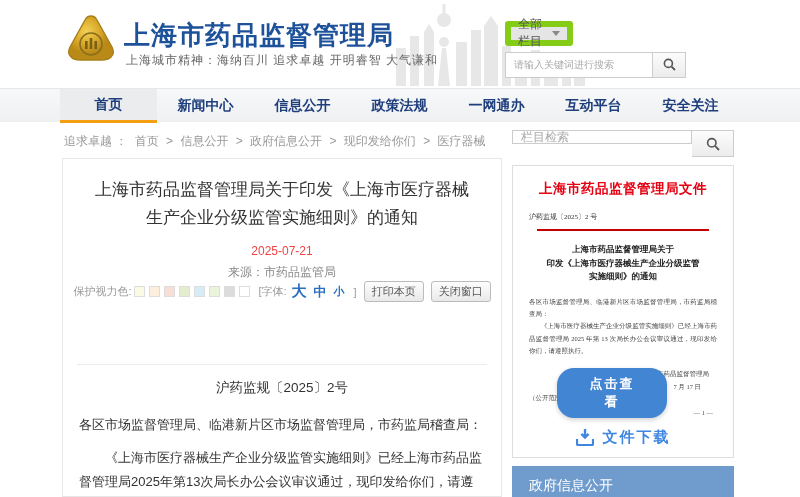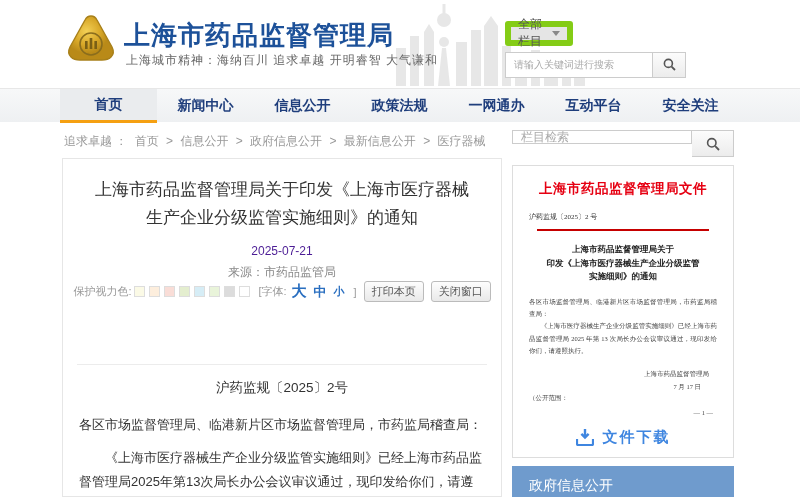--- a/index.html
+++ b/index.html
@@ -39,21 +39,21 @@
   
   .breadcrumb { position:absolute; top:133px; left:64px; font-size:12px; color:#999; }
   .breadcrumb span { margin-right:4px; }
   .crumb-link { cursor:pointer; }
 
   
   .article-card { position:absolute; left:62px; top:158px; width:440px; height:339px;
     background:#fff; border:1px solid #e6e6e6; }
   .art-title { margin:17px auto 0; width:88%; text-align:center; font-size:17px; font-weight:normal;
     color:#333; line-height:1.65; }
-  .art-date { margin-top:12px; text-align:center; font-size:12px; color:#4c1d95; }
+  .art-date { margin-top:12px; text-align:center; font-size:12px; color:#ef4444; }
   .art-source { margin-top:6px; text-align:center; font-size:12px; color:#888; }
   .toolbar { display:flex; align-items:center; justify-content:center; gap:3px;
     font-size:11px; color:#999; }
   .swatch { display:inline-block; width:11px; height:11px; border:1px solid #ddd; margin-right:1px;
     cursor:pointer; vertical-align:middle; }
   .font-links { color:#999; margin-left:4px; }
   .fz { color:#2a6fc0; font-weight:bold; cursor:pointer; margin:0 2px; }
   .fz-b { font-size:15px; } .fz-m { font-size:13px; } .fz-s { font-size:11px; }
   .tb-btn { font-size:11px; color:#555; border:1px solid #bbb; border-radius:3px;
     background:linear-gradient(#fdfdfd,#e9e9e9); padding:2px 7px; margin-left:4px; cursor:pointer; }
@@ -169,21 +169,21 @@
   </div>
 
   <div class="breadcrumb">
     <span>追求卓越 ：</span>
     <span class="crumb-link">首页</span>
     <span>&gt;</span>
     <span class="crumb-link">信息公开</span>
     <span>&gt;</span>
     <span class="crumb-link">政府信息公开</span>
     <span>&gt;</span>
-    <span class="crumb-link">最新信息公开</span>
+    <span class="crumb-link">现印发给你们</span>
     <span>&gt;</span>
     <span class="crumb-link">医疗器械</span>
   </div>
 
   <div class="article-card">
     <div class="art-title">上海市药品监督管理局关于印发《上海市医疗器械生产企业分级监管实施细则》的通知</div>
     <div class="art-date">2025-07-21</div>
     <div class="art-source">来源：市药品监管局</div>
 
     <div class="toolbar">
@@ -234,20 +234,21 @@
           <div>实施细则》的通知</div>
         </div>
         <div class="pv-body">各区市场监督管理局、临港新片区市场监督管理局，市药监局稽查局：</div>
         <div class="pv-body2">《上海市医疗器械生产企业分级监管实施细则》已经上海市药品监督管理局 2025 年第 13 次局长办公会议审议通过，现印发给你们，请遵照执行。</div>
         <div class="pv-sig">上海市药品监督管理局</div>
         <div class="pv-date">7 月 17 日</div>
         <div class="pv-scope">（公开范围：</div>
         <div class="pv-pageno">— 1 —</div>
       </div>
 
+      <button class="view-btn">点击查看</button>
 
       <div class="download-row">
         <svg width="18" height="17" viewBox="0 0 18 17">
           <path d="M9 0 v8 M5.4 4.8 L9 8.6 L12.6 4.8" fill="none" stroke="#3f86e0" stroke-width="2.4"></path>
           <path d="M1 10 v4.6 a1.6 1.6 0 0 0 1.6 1.6 h12.8 a1.6 1.6 0 0 0 1.6-1.6 V10" fill="none" stroke="#3f86e0" stroke-width="2.2"></path>
         </svg>
         <span class="download-label">文件下载</span>
       </div>
     </div>
 

